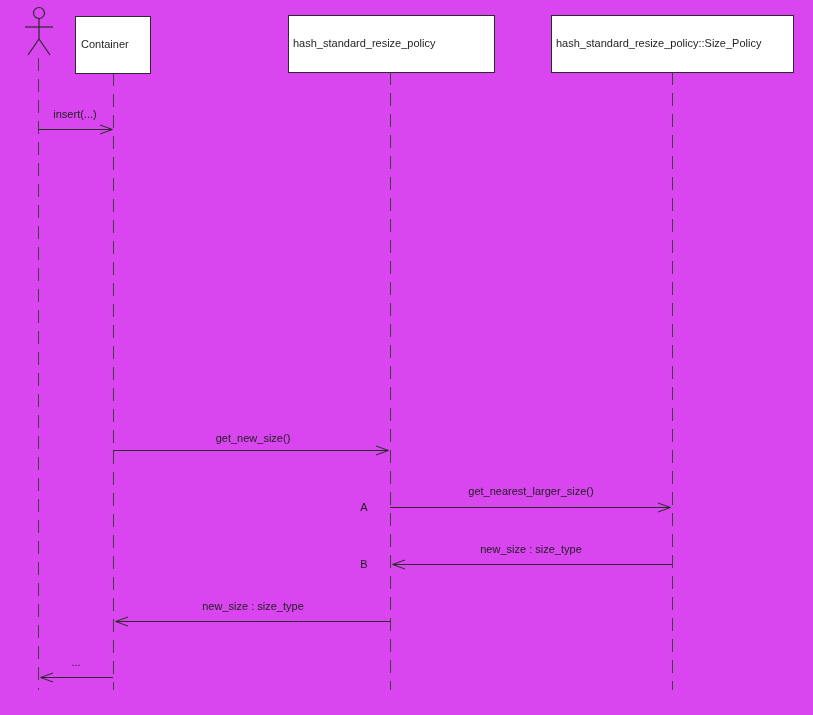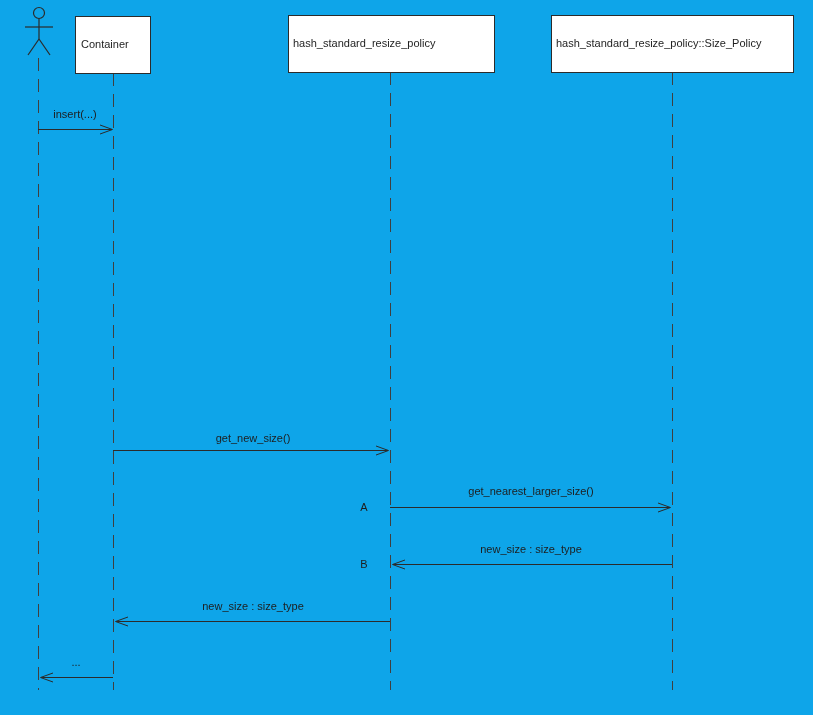--- a/index.html
+++ b/index.html
@@ -4,21 +4,21 @@
 <style>
   html, body {
     margin: 0;
     padding: 0;
     background: #ffffff;
   }
   .stage {
     position: relative;
     width: 813px;
     height: 715px;
-    background: #0ea5e9;
+    background: #d946ef;
     font-family: "Liberation Sans", sans-serif;
   }
   svg text {
     font-family: "Liberation Sans", sans-serif;
     font-size: 11px;
     fill: #1e1e1e;
   }
   .solid-line {
     stroke: #2b2b2b;
     stroke-width: 1;

